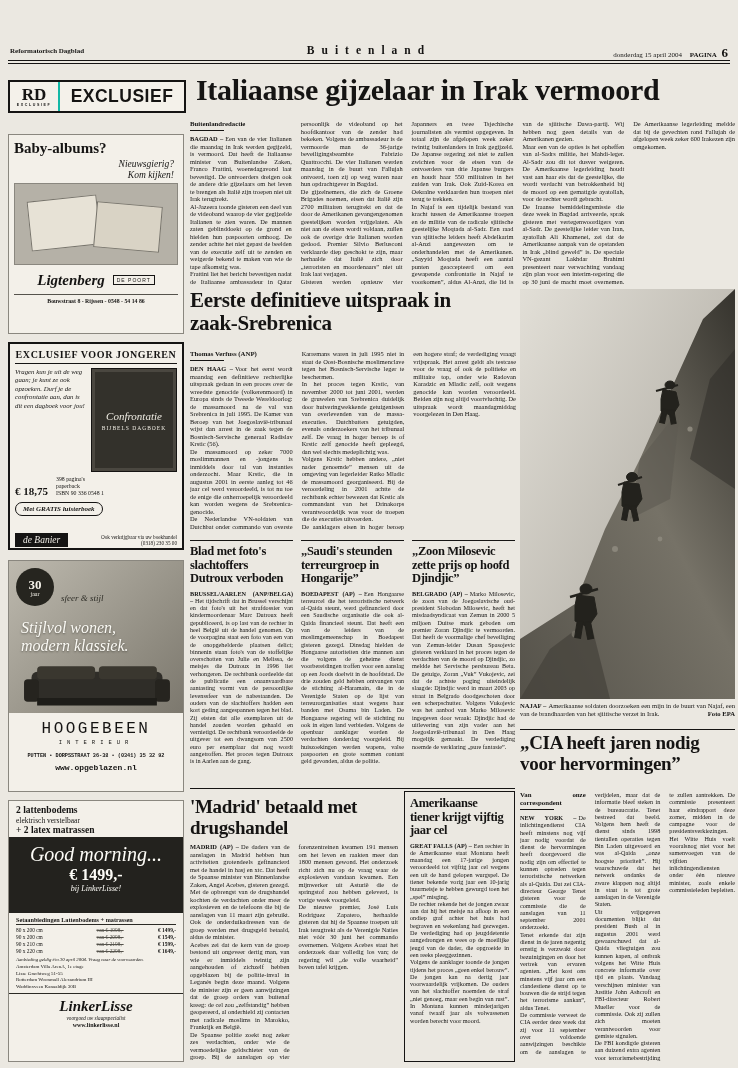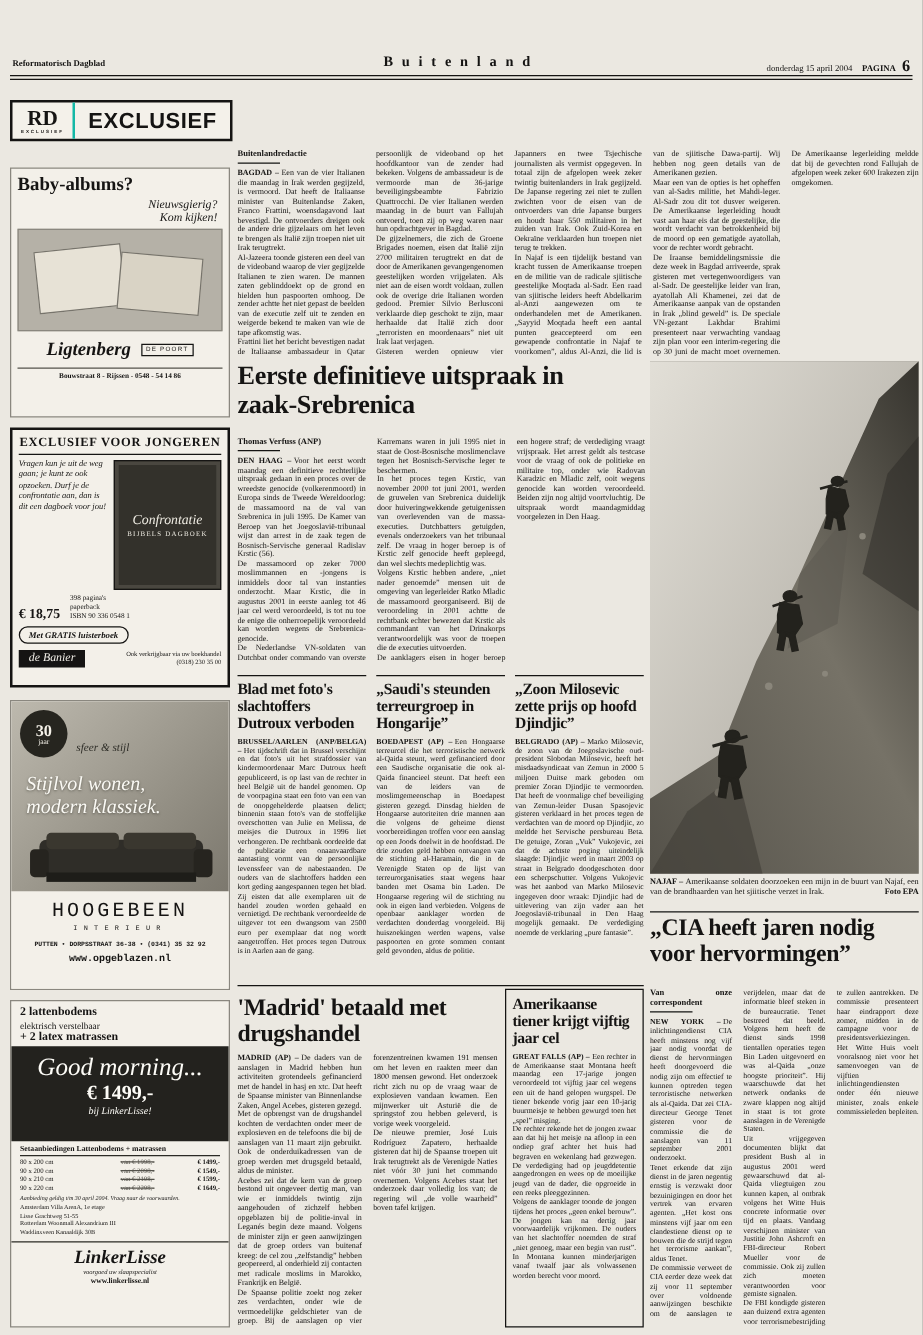--- a/index.html
+++ b/index.html
@@ -76,21 +76,21 @@
   .bn-header{text-align:center;font-weight:bold;font-size:10px;letter-spacing:0.6px;border-bottom:1px solid #151413;padding-bottom:3px;margin-bottom:4px;}
   .bn-row{display:flex;gap:5px;}
   .bn-intro{flex:1;font-size:6.8px;line-height:8.4px;font-style:italic;}
   .bn-book{width:86px;height:104px;background:#33312b;color:#efece3;border:1px solid #151413;box-shadow:inset 0 0 0 3px #4a4740;display:flex;flex-direction:column;align-items:center;justify-content:center;text-align:center;}
   .bn-book-title{font-style:italic;font-size:11px;}
   .bn-book-sub{font-size:5.5px;letter-spacing:1px;margin-top:3px;}
   .bn-details{display:flex;align-items:flex-end;gap:8px;margin-top:4px;}
   .bn-price{font-size:11px;font-weight:bold;}
   .bn-metas span{display:block;font-size:5.8px;line-height:7px;}
   .bn-gratis{display:inline-block;margin-top:4px;border:1px solid #151413;border-radius:9px;padding:2px 7px;font-size:7px;font-weight:bold;font-style:italic;}
-  .bn-bottom{display:flex;justify-content:space-between;align-items:center;margin-top:5px;}
+  .bn-bottom{display:flex;justify-content:space-between;align-items:center;margin-top:17px;}
   .bn-brand{background:#151413;color:#f2efe8;font-style:italic;font-size:9.5px;padding:2px 8px;}
   .bn-foot{font-size:5.2px;text-align:right;line-height:6.5px;width:88px;}
   .bn-foot span{display:block;}
 
   #ad-hoog{left:8px;top:560px;width:176px;height:232px;padding:0;overflow:hidden;}
   .hg-photo{position:relative;height:152px;background:linear-gradient(135deg,#bdb9ae,#8f8b80 70%,#7c786e);}
   .hg-badge{position:absolute;left:7px;top:7px;width:38px;height:38px;border-radius:50%;background:#26251f;color:#f4f1e8;display:flex;flex-direction:column;align-items:center;justify-content:center;}
   .hg-30{font-size:13px;font-weight:bold;line-height:13px;text-align:center;}
   .hg-jaar{font-size:6px;}
   .hg-script{position:absolute;left:52px;top:32px;font-style:italic;font-size:9px;color:#2e2d27;}
@@ -140,20 +140,21 @@
   <div id="hdr-rule2" class="abs"></div>
 
   <div id="rd-logo" class="abs">
     <div id="rd-box">
       <div id="rd-letters">RD</div>
       <div id="rd-sub">EXCLUSIEF</div>
     </div>
     <div id="rd-word">EXCLUSIEF</div>
   </div>
 
+  <h1 id="main-headline" class="abs">Italiaanse gijzelaar in Irak vermoord</h1>
   <div id="lead-flow" class="abs flow">
     <span class="byline">Buitenlandredactie</span>
     <b class="dateline">BAGDAD –</b><span class="body-text">Een van de vier Italianen die maandag in Irak werden gegijzeld, is vermoord. Dat heeft de Italiaanse minister van Buitenlandse Zaken, Franco Frattini, woensdagavond laat bevestigd. De ontvoerders dreigen ook de andere drie gijzelaars om het leven te brengen als Italië zijn troepen niet uit Irak terugtrekt.
 Al-Jazeera toonde gisteren een deel van de videoband waarop de vier gegijzelde Italianen te zien waren. De mannen zaten geblinddoekt op de grond en hielden hun paspoorten omhoog. De zender achtte het niet gepast de beelden van de executie zelf uit te zenden en weigerde bekend te maken van wie de tape afkomstig was.
 Frattini liet het bericht bevestigen nadat de Italiaanse ambassadeur in Qatar persoonlijk de videoband op het hoofdkantoor van de zender had bekeken. Volgens de ambassadeur is de vermoorde man de 36-jarige beveiligingsbeambte Fabrizio Quattrocchi. De vier Italianen werden maandag in de buurt van Fallujah ontvoerd, toen zij op weg waren naar hun opdrachtgever in Bagdad.
 De gijzelnemers, die zich de Groene Brigades noemen, eisen dat Italië zijn 2700 militairen terugtrekt en dat de door de Amerikanen gevangengenomen geestelijken worden vrijgelaten. Als niet aan de eisen wordt voldaan, zullen ook de overige drie Italianen worden gedood. Premier Silvio Berlusconi verklaarde diep geschokt te zijn, maar herhaalde dat Italië zich door „terroristen en moordenaars” niet uit Irak laat verjagen.
 Gisteren werden opnieuw vier Japanners en twee Tsjechische journalisten als vermist opgegeven. In totaal zijn de afgelopen week zeker twintig buitenlanders in Irak gegijzeld. De Japanse regering zei niet te zullen zwichten voor de eisen van de ontvoerders van drie Japanse burgers en houdt haar 550 militairen in het zuiden van Irak. Ook Zuid-Korea en Oekraïne verklaarden hun troepen niet terug te trekken.
 In Najaf is een tijdelijk bestand van kracht tussen de Amerikaanse troepen en de militie van de radicale sjiitische geestelijke Moqtada al-Sadr. Een raad van sjiitische leiders heeft Abdelkarim al-Anzi aangewezen om te onderhandelen met de Amerikanen. „Sayyid Moqtada heeft een aantal punten geaccepteerd om een gewapende confrontatie in Najaf te voorkomen”, aldus Al-Anzi, die lid is van de sjiitische Dawa-partij. Wij hebben nog geen details van de Amerikanen gezien.
 Maar een van de opties is het opheffen van al-Sadrs militie, het Mahdi-leger. Al-Sadr zou dit tot dusver weigeren. De Amerikaanse legerleiding houdt vast aan haar eis dat de geestelijke, die wordt verdacht van betrokkenheid bij de moord op een gematigde ayatollah, voor de rechter wordt gebracht.
 De Iraanse bemiddelingsmissie die deze week in Bagdad arriveerde, sprak gisteren met vertegenwoordigers van al-Sadr. De geestelijke leider van Iran, ayatollah Ali Khamenei, zei dat de Amerikaanse aanpak van de opstanden in Irak „blind geweld” is. De speciale VN-gezant Lakhdar Brahimi presenteert naar verwachting vandaag zijn plan voor een interim-regering die op 30 juni de macht moet overnemen. De Amerikaanse legerleiding meldde dat bij de gevechten rond Fallujah de afgelopen week zeker 600 Irakezen zijn omgekomen.</span>

